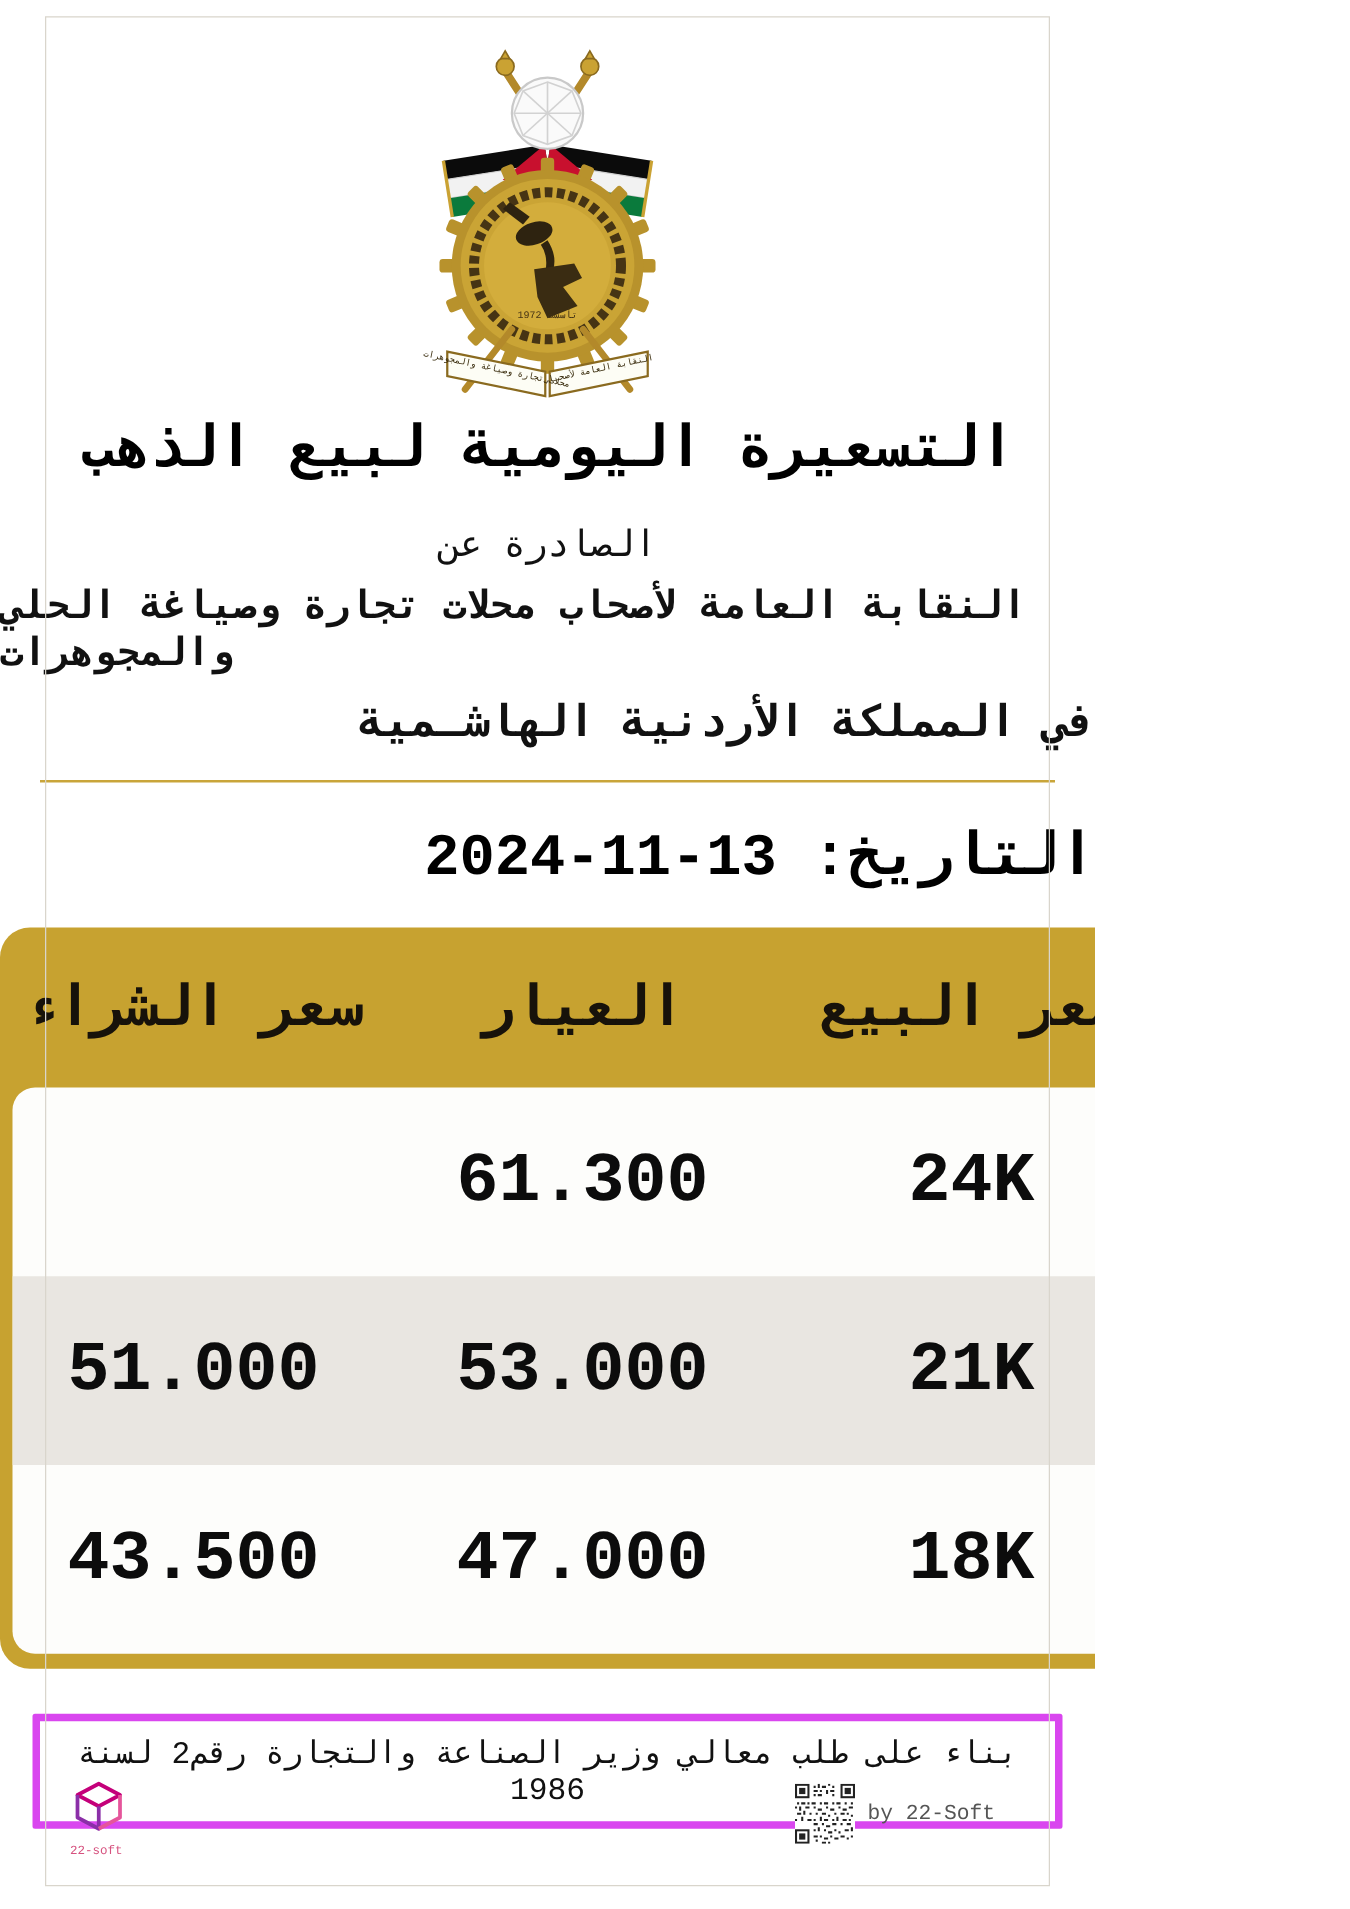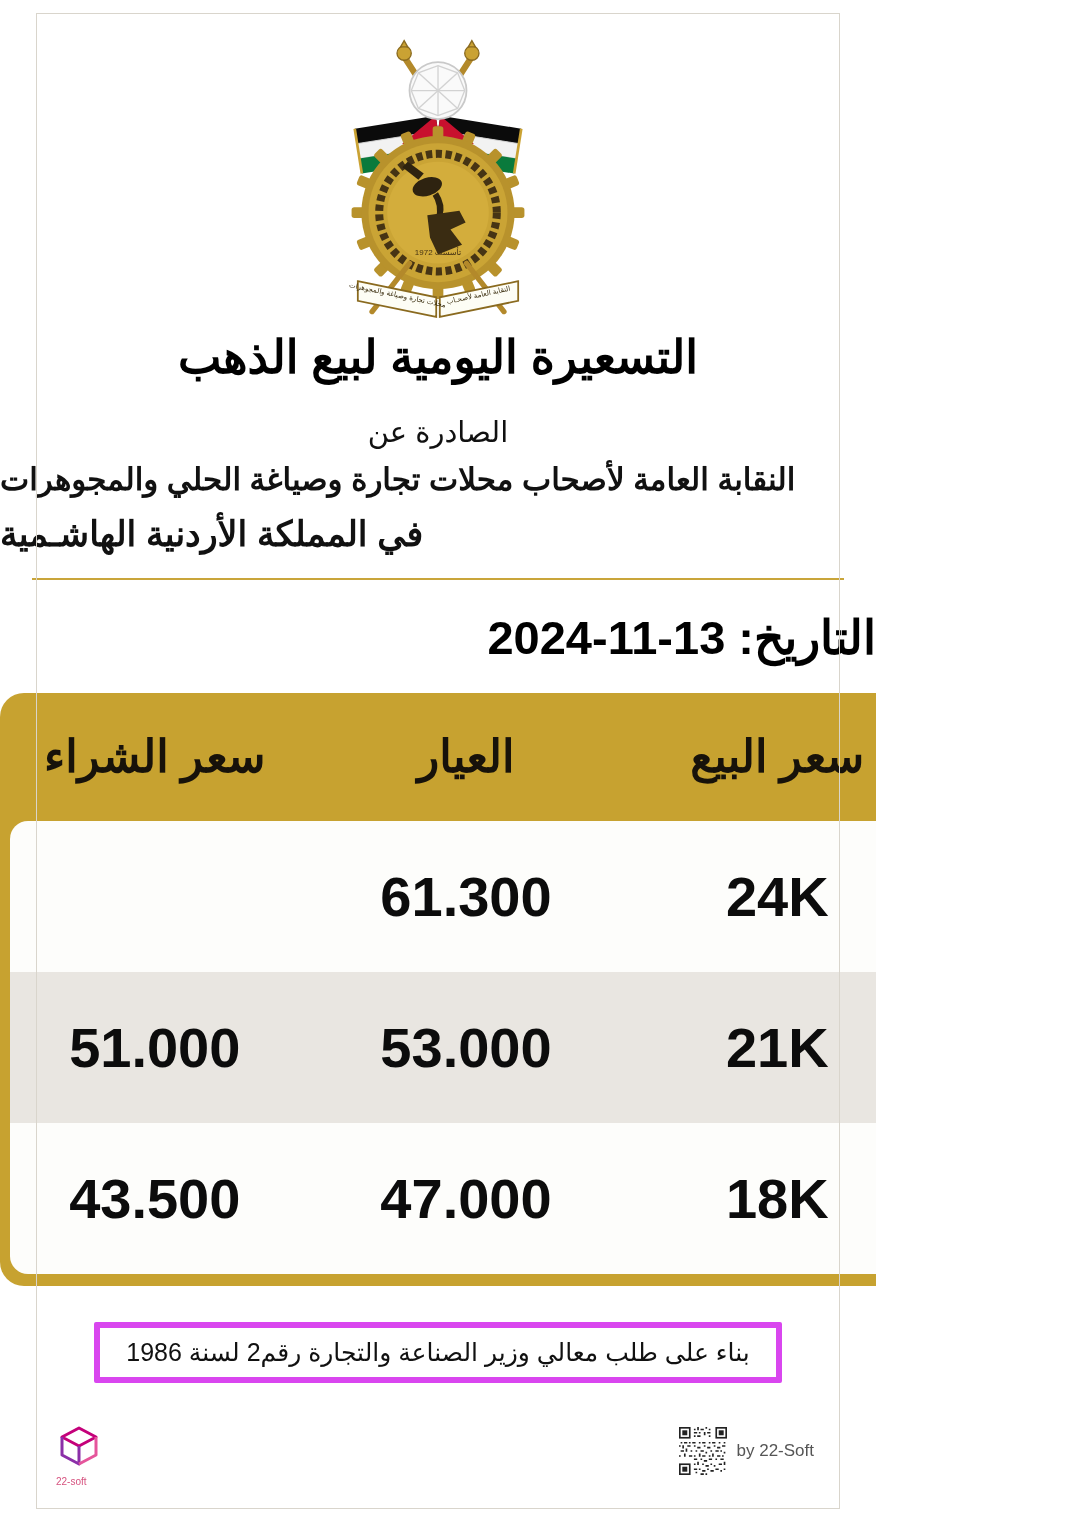--- a/index.html
+++ b/index.html
@@ -1,29 +1,29 @@
 <!DOCTYPE html>
 <html><head>
 <meta charset="utf-8">
 <style>
   html,body { margin:0; padding:0; background:#ffffff; }
   .sheet {
     position:relative; width:876px; height:1527px; background:#ffffff;
-    font-family:Liberation Sans, sans-serif; overflow:hidden; color:#111;
+    font-family:Liberation Mono, monospace; overflow:hidden; color:#111;
   }
   .frame {
     position:absolute; left:36px; right:36px; top:13px; bottom:18px;
     border:1px solid #d9d5cc; pointer-events:none;
   }
   .logo-wrap { padding-top:30px; text-align:center; }
   .logo-wrap svg { display:block; margin:0 auto; }
   .page-title { direction:rtl; text-align:center; font-size:46px; font-weight:800; margin-top:6px; color:#000; }
   .issued-by { direction:rtl; text-align:center; font-size:29px; margin-top:28px; color:#111; }
   .issuer { direction:rtl; text-align:left; font-size:31px; font-weight:600; margin-top:12px; color:#111; }
-  .region { direction:rtl; text-align:left; font-size:35px; font-weight:600; margin-top:16px; color:#111; }
+  .region { direction:rtl; text-align:right; font-size:35px; font-weight:600; margin-top:16px; color:#111; }
   .gold-rule { width:812px; border:none; border-top:2px solid #c9a53a; margin:24px auto 0; }
   .date-line { direction:rtl; text-align:right; font-size:47px; font-weight:800; margin-top:30px; color:#000; }
 
   .gold-card {
     width:932px; margin:28px auto 0; background:#c7a230; border-radius:24px;
     padding:0 10px 12px; box-sizing:border-box; direction:rtl;
   }
   .thead {
     display:grid; grid-template-columns:1fr 1.15fr 1fr; height:128px;
     align-items:center; text-align:center; font-size:45px; font-weight:800; color:#17120a;
@@ -36,21 +36,21 @@
   .trow.alt { background:#e9e6e1; }
 
   .note-box {
     margin:36px auto 0; width:max-content; max-width:760px;
     border:6px solid #d946ef; border-radius:2px; padding:10px 26px;
     direction:rtl; text-align:center; font-size:25px; color:#111;
   }
 
   .bottom-left { position:absolute; left:56px; bottom:40px; }
   .brand-small { font-size:10px; color:#d6527f; margin-top:2px; }
-  .bottom-right { position:absolute; right:62px; bottom:52px; display:flex; align-items:center; gap:10px; }
+  .bottom-right { position:absolute; right:80px; bottom:52px; display:flex; align-items:center; gap:10px; }
   .credit { font-size:17px; color:#555; }
 </style>
 </head>
 <body>
 
 <div class="sheet">
   <div class="frame"></div>
 
   <div class="logo-wrap">
     <svg width="268" height="294" viewBox="0 0 300 330">

